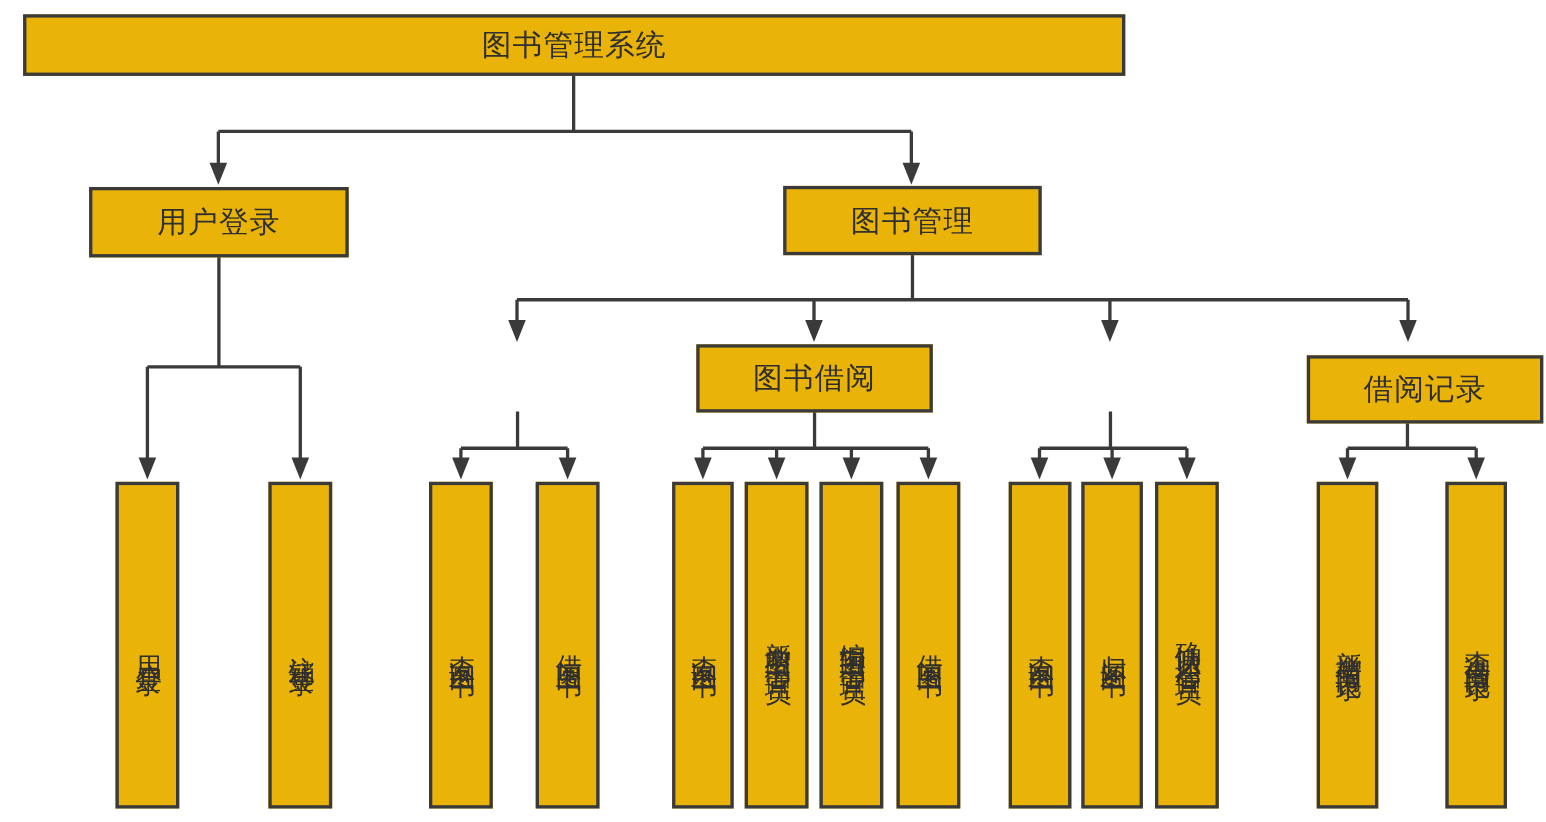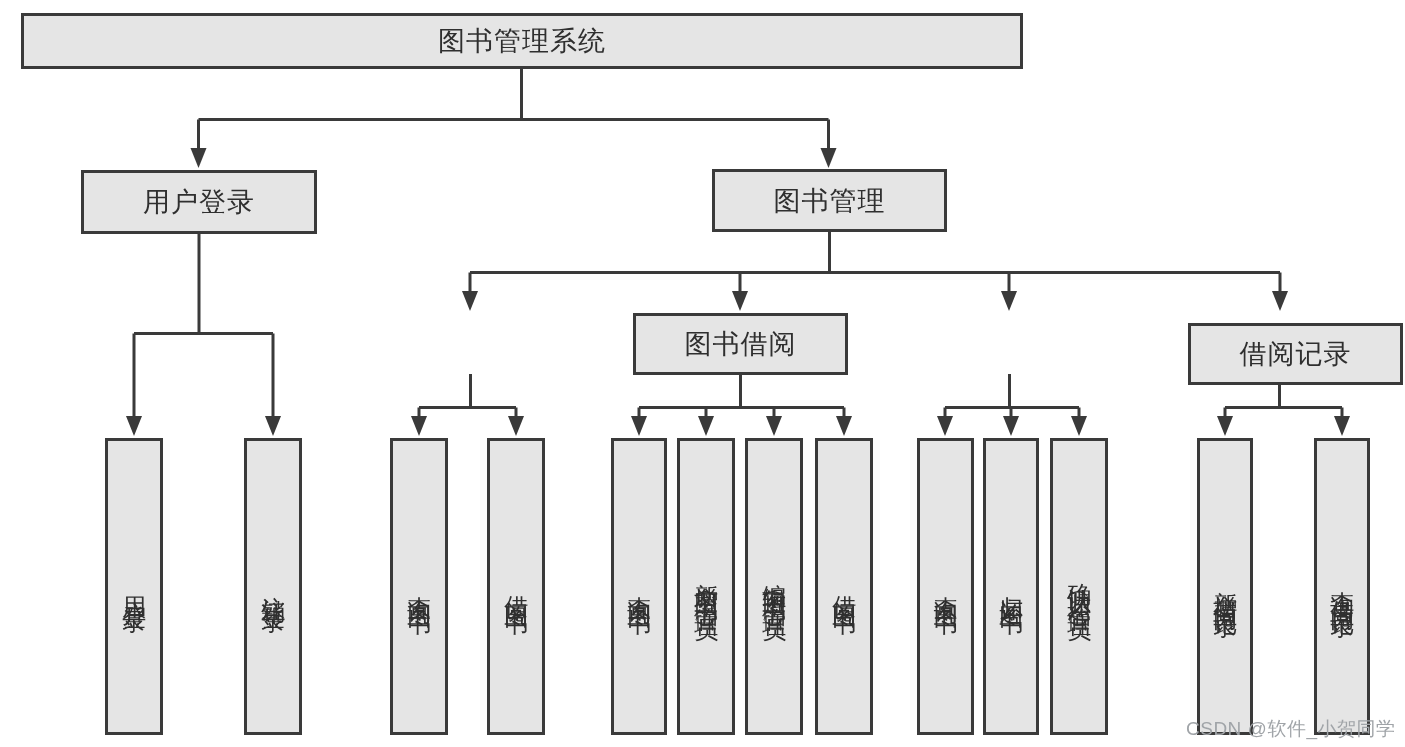--- a/index.html
+++ b/index.html
@@ -7,21 +7,21 @@
     position: relative;
     width: 1405px;
     height: 747px;
     background: #ffffff;
     font-family: "Liberation Sans", sans-serif;
     overflow: hidden;
   }
   .node {
     position: absolute;
     box-sizing: border-box;
-    background: #e5e5e5;
+    background: #eab308;
     border: 3px solid #3a3a3a;
     display: flex;
     align-items: center;
     justify-content: center;
     color: #2f2f2f;
     z-index: 2;
   }
   .node.h {
     font-size: 27px;
     letter-spacing: 1px;
@@ -120,15 +120,14 @@
   <div class="node v" style="left:745px; width:58px;">编辑图书（管理员）</div>
   <div class="node v" style="left:815px; width:58px;">借阅图书</div>
 
   <div class="node v" style="left:917px; width:57px;">查询图书</div>
   <div class="node v" style="left:983px; width:56px;">归还图书</div>
   <div class="node v" style="left:1050px; width:58px;">确认归还（管理员）</div>
 
   <div class="node v" style="left:1197px; width:56px;">新增借阅记录</div>
   <div class="node v" style="left:1314px; width:56px;">查询借阅记录</div>
 
-  <div class="watermark">CSDN @软件_小贺同学</div>
 
 </div>
 
 </body></html>

